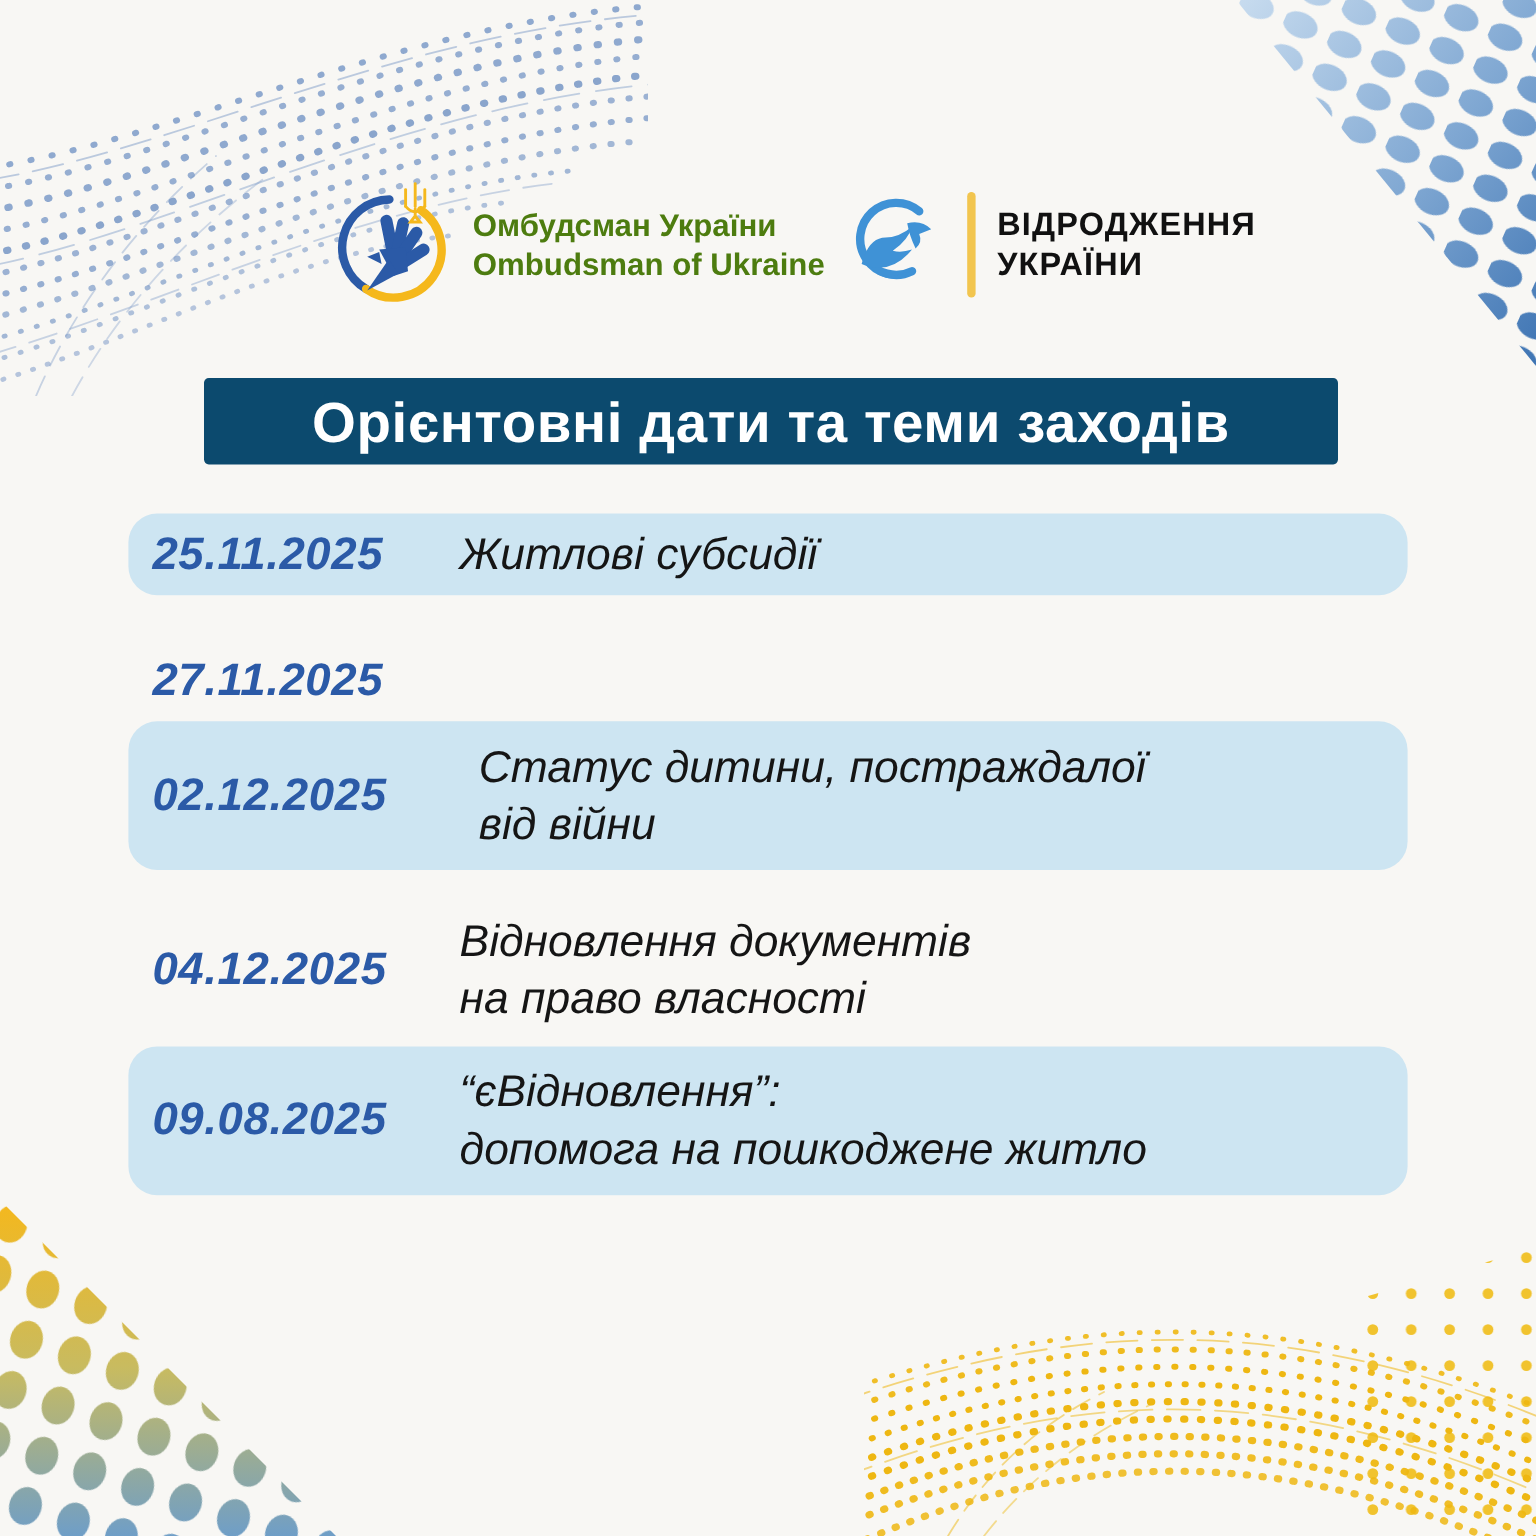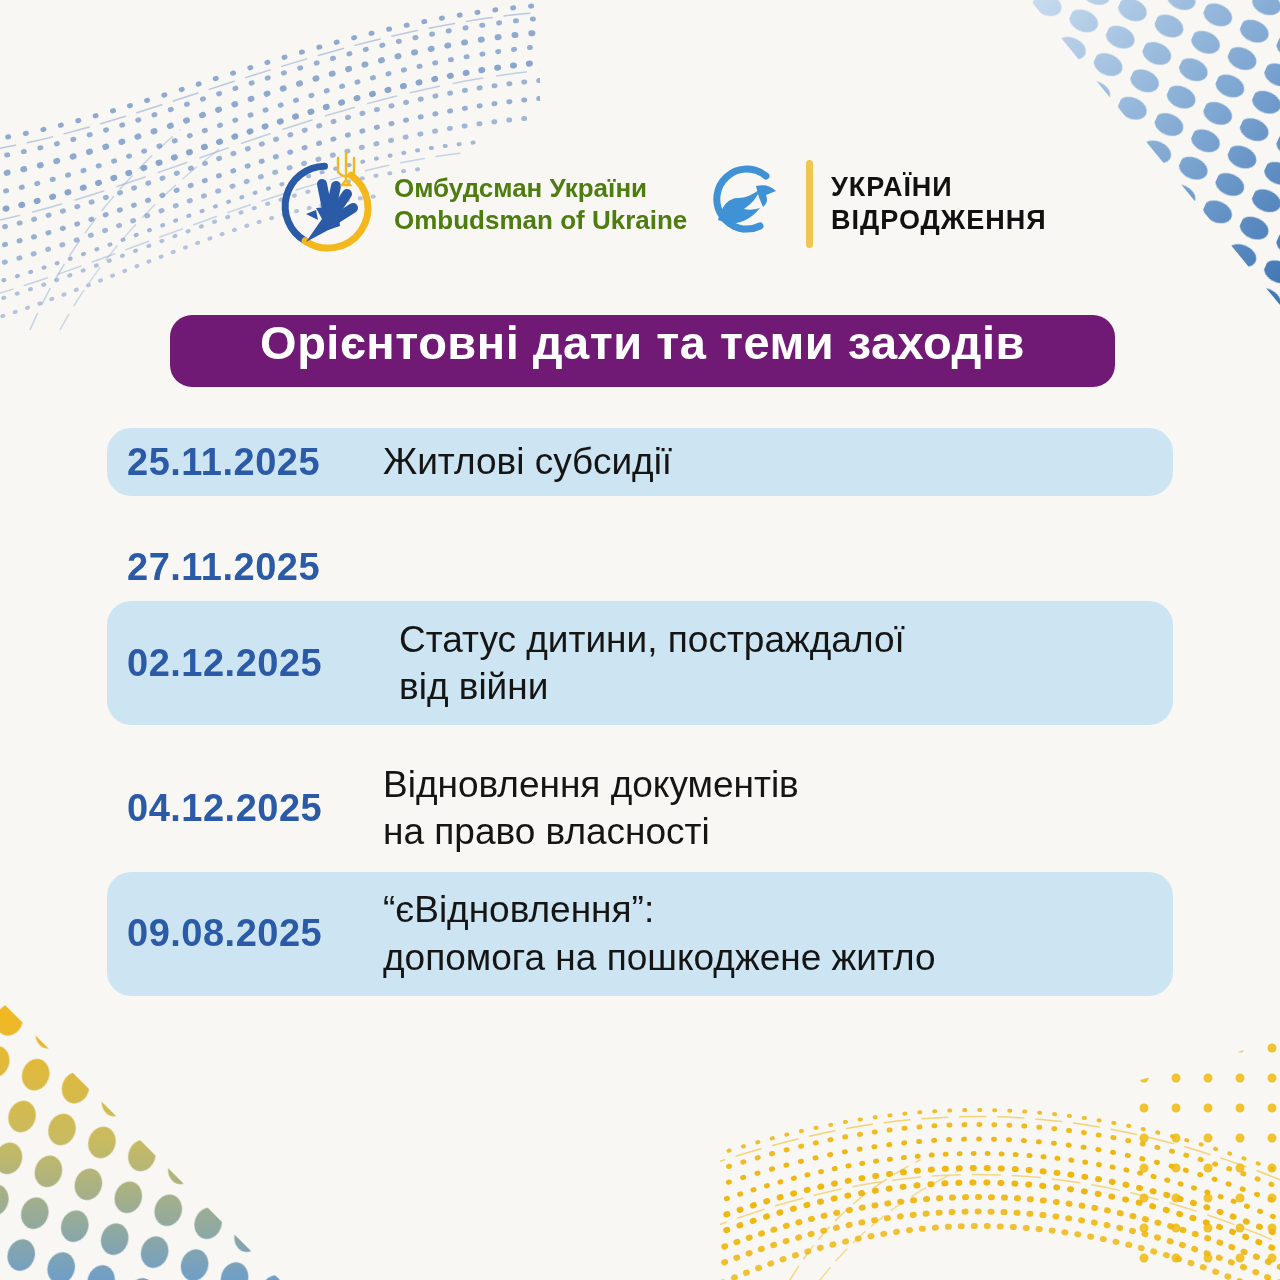--- a/index.html
+++ b/index.html
@@ -21,28 +21,28 @@
   .omb-logo{width:104px;height:110px;}
   .omb-text{margin-left:14px;font-weight:bold;font-size:26px;line-height:1.22;color:#4d7c0f;}
   .partner-group{position:absolute;left:700px;top:4px;display:flex;align-items:center;}
   .dove-logo{width:96px;height:100px;}
   .divider{width:7px;height:88px;border-radius:4px;background:#f2c54e;margin:0 18px 0 10px;}
   .partner-text{font-weight:bold;font-size:27px;line-height:1.22;color:#111;letter-spacing:1px;}
 
   
   .title-bar{
     position:absolute;left:170px;top:315px;width:945px;height:72px;
-    background:#701a75;border-radius:22px;
-    display:flex;justify-content:center;
+    background:#0c4a6e;border-radius:4px;
+    display:flex;align-items:center;justify-content:center;
   }
   .title-bar span{color:#fff;font-weight:bold;font-size:47px;letter-spacing:0.5px;}
 
   
   .rows{position:absolute;left:107px;top:428px;width:1066px;}
-  .row{display:flex;align-items:center;border-radius:24px;padding:10px 24px 10px 20px;box-sizing:border-box;}
+  .row{display:flex;align-items:center;border-radius:24px;padding:10px 24px 10px 20px;box-sizing:border-box;font-style:italic;}
   .row.hl{background:#cde5f2;}
   .row:nth-child(1){min-height:68px;margin-bottom:40px;}
   .row:nth-child(2){margin-bottom:2px;}
   .row:nth-child(3){min-height:124px;margin-bottom:26px;gap:16px;}
   .row:nth-child(4){margin-bottom:6px;}
   .row:nth-child(5){min-height:124px;}
   .date{flex:0 0 256px;font-weight:bold;font-size:38px;color:#2b5aa7;letter-spacing:0.5px;}
   .topic{font-size:37px;line-height:1.28;color:#151515;white-space:pre-line;}
 </style>
 </head>
@@ -162,22 +162,22 @@
 
   <div class="partner-group">
     <svg class="dove-logo" viewBox="0 0 96 100">
       <path d="M66,22 A30,30 0 1 0 60,72" fill="none" stroke="#3f92d6" stroke-width="7" stroke-linecap="round"></path>
       <path d="M56,32 q12,-3 20,5 l-10,4 q3,7 -3,12 q-5,-10 -7,-21z" fill="#3f92d6"></path>
       <path d="M18,66 q24,10 42,-12 q-9,3 -16,1 q13,-9 16,-20 q-11,9 -22,9 q-14,0 -20,22z" fill="#3f92d6"></path>
       <path d="M30,74 q16,6 30,-4 q-12,14 -30,4z" fill="#3f92d6"></path>
     </svg>
     <div class="divider"></div>
     <div class="partner-text">
+      <div>ВІДРОДЖЕННЯ</div>
       <div>УКРАЇНИ</div>
-      <div>ВІДРОДЖЕННЯ</div>
     </div>
   </div>
 </div>
 
 <div class="title-bar">
   <span>Орієнтовні дати та теми заходів</span>
 </div>
 
 <div class="rows">
   <div class="row hl">

